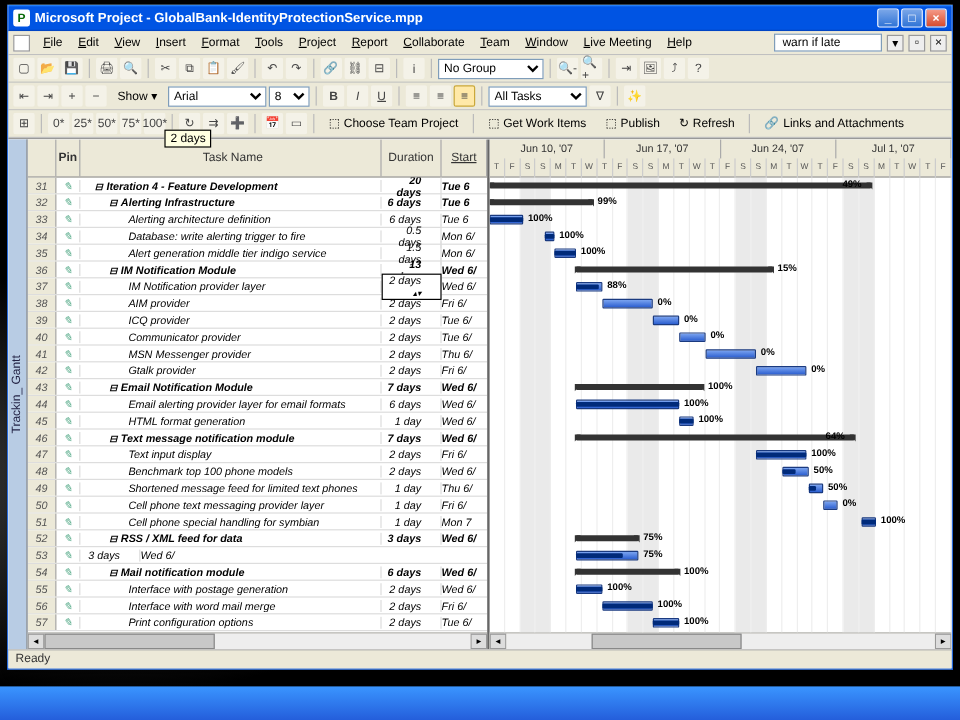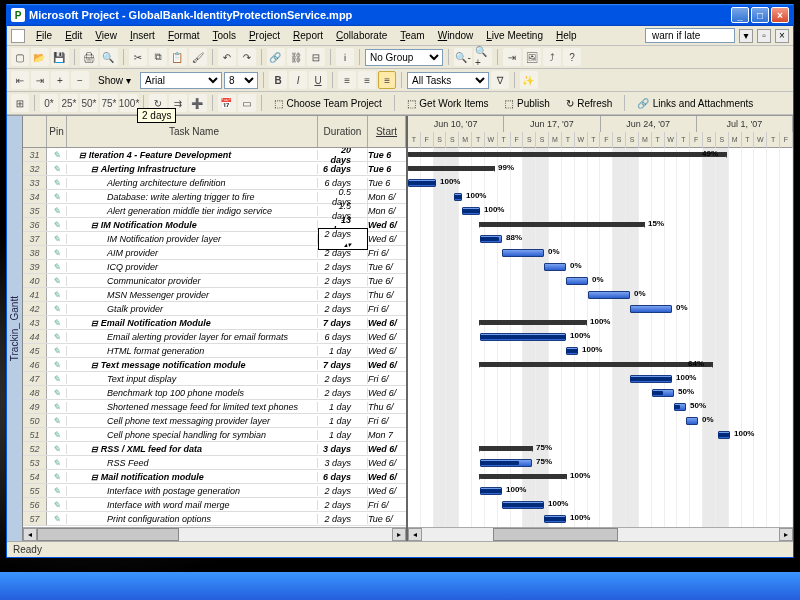--- a/index.html
+++ b/index.html
@@ -26,21 +26,21 @@
 .toolbar .txtbtn { padding:2px 6px; display:inline-flex; align-items:center; gap:3px; cursor:pointer; border:1px solid transparent; border-radius:2px; }
 .tooltip { position:absolute; top:104px; left:130px; background:#ffffe1; border:1px solid #000; padding:1px 4px; font-size:10px; z-index:50; }
 .content { flex:1; display:flex; background:#fff; border-top:1px solid #999; overflow:hidden; position:relative; }
 .sidetab { width:16px; background:#b8cce4; border-right:1px solid #888; display:flex; align-items:center; justify-content:center; }
 .sidetab span { writing-mode:vertical-rl; transform:rotate(180deg); font-size:10px; color:#224; padding:4px 0; }
 .grid { display:flex; flex:1; overflow:hidden; }
 .grid-left { width:385px; border-right:2px solid #666; display:flex; flex-direction:column; overflow:hidden; }
 .grid-right { flex:1; display:flex; flex-direction:column; overflow:hidden; position:relative; }
 .gl-head { display:flex; background:#ece9d8; border-bottom:1px solid #999; height:32px; }
 .gl-head .hc { border-right:1px solid #aaa; display:flex; align-items:center; justify-content:center; font-size:10px; color:#333; }
-.hc-id { width:24px; } .hc-info { width:20px; } .hc-name { flex:1; justify-content:flex-start; padding-left:4px; } .hc-dur { width:50px; } .hc-start { width:38px;text-decoration:underline; }
+.hc-id { width:24px; } .hc-info { width:20px;font-weight:bold; } .hc-name { flex:1; justify-content:flex-start; padding-left:4px; } .hc-dur { width:50px; } .hc-start { width:38px;text-decoration:underline; }
 .gl-body { flex:1; overflow:hidden;font-style:italic; }
 .row { display:flex; height:14px; border-bottom:1px solid #ddd; align-items:center; }
 .row .c-id { width:24px; text-align:center; color:#555; background:#ece9d8; border-right:1px solid #aaa; font-size:9px; height:100%; line-height:14px; }
 .row .c-info { width:20px; text-align:center; border-right:1px solid #ddd; color:#5a8; font-size:9px; }
 .row .c-name { flex:1; padding-left:4px; border-right:1px solid #ddd; white-space:nowrap; overflow:hidden; font-size:9px; }
 .row .c-dur { width:50px; text-align:right; padding-right:16px; border-right:1px solid #ddd; font-size:9px; }
 .row .c-start { width:38px; text-align:left; font-size:9px; }
 .row.summary .c-name, .row.summary .c-dur, .row.summary .c-start { font-weight:bold; }
 .row.selected .c-dur { background:#fff; border:1px solid #000; position:relative; }
 .row .outline { display:inline-block; margin-right:3px; font-size:8px; color:#000; }
@@ -114,21 +114,21 @@
     <span class="sep"></span>
     <span class="tb">↶</span>
     <span class="tb">↷</span>
     <span class="sep"></span>
     <span class="tb">🔗</span>
     <span class="tb">⛓</span>
     <span class="tb">⊟</span>
     <span class="sep"></span>
     <span class="tb">ℹ</span>
     <span class="sep"></span>
-    <select style="width:78px"><option>No Group</option></select>
+    <select style="width:88px"><option>No Group</option></select>
     <span class="sep"></span>
     <span class="tb">🔍-</span>
     <span class="tb">🔍+</span>
     <span class="sep"></span>
     <span class="tb">⇥</span>
     <span class="tb">🖼</span>
     <span class="tb">⤴</span>
     <span class="tb">?</span>
   </div>
 
@@ -352,21 +352,20 @@
             <div class="row summary">
               <div class="c-id">52</div>
               <div class="c-info">✎</div>
               <div class="c-name indent2"><span class="outline">⊟</span>RSS / XML feed for data</div>
               <div class="c-dur">3 days</div>
               <div class="c-start">Wed 6/</div>
             </div>
             <div class="row">
               <div class="c-id">53</div>
               <div class="c-info">✎</div>
-              <div class="c-name indent3">RSS Feed</div>
               <div class="c-dur">3 days</div>
               <div class="c-start">Wed 6/</div>
             </div>
             <div class="row summary">
               <div class="c-id">54</div>
               <div class="c-info">✎</div>
               <div class="c-name indent2"><span class="outline">⊟</span>Mail notification module</div>
               <div class="c-dur">6 days</div>
               <div class="c-start">Wed 6/</div>
             </div>

